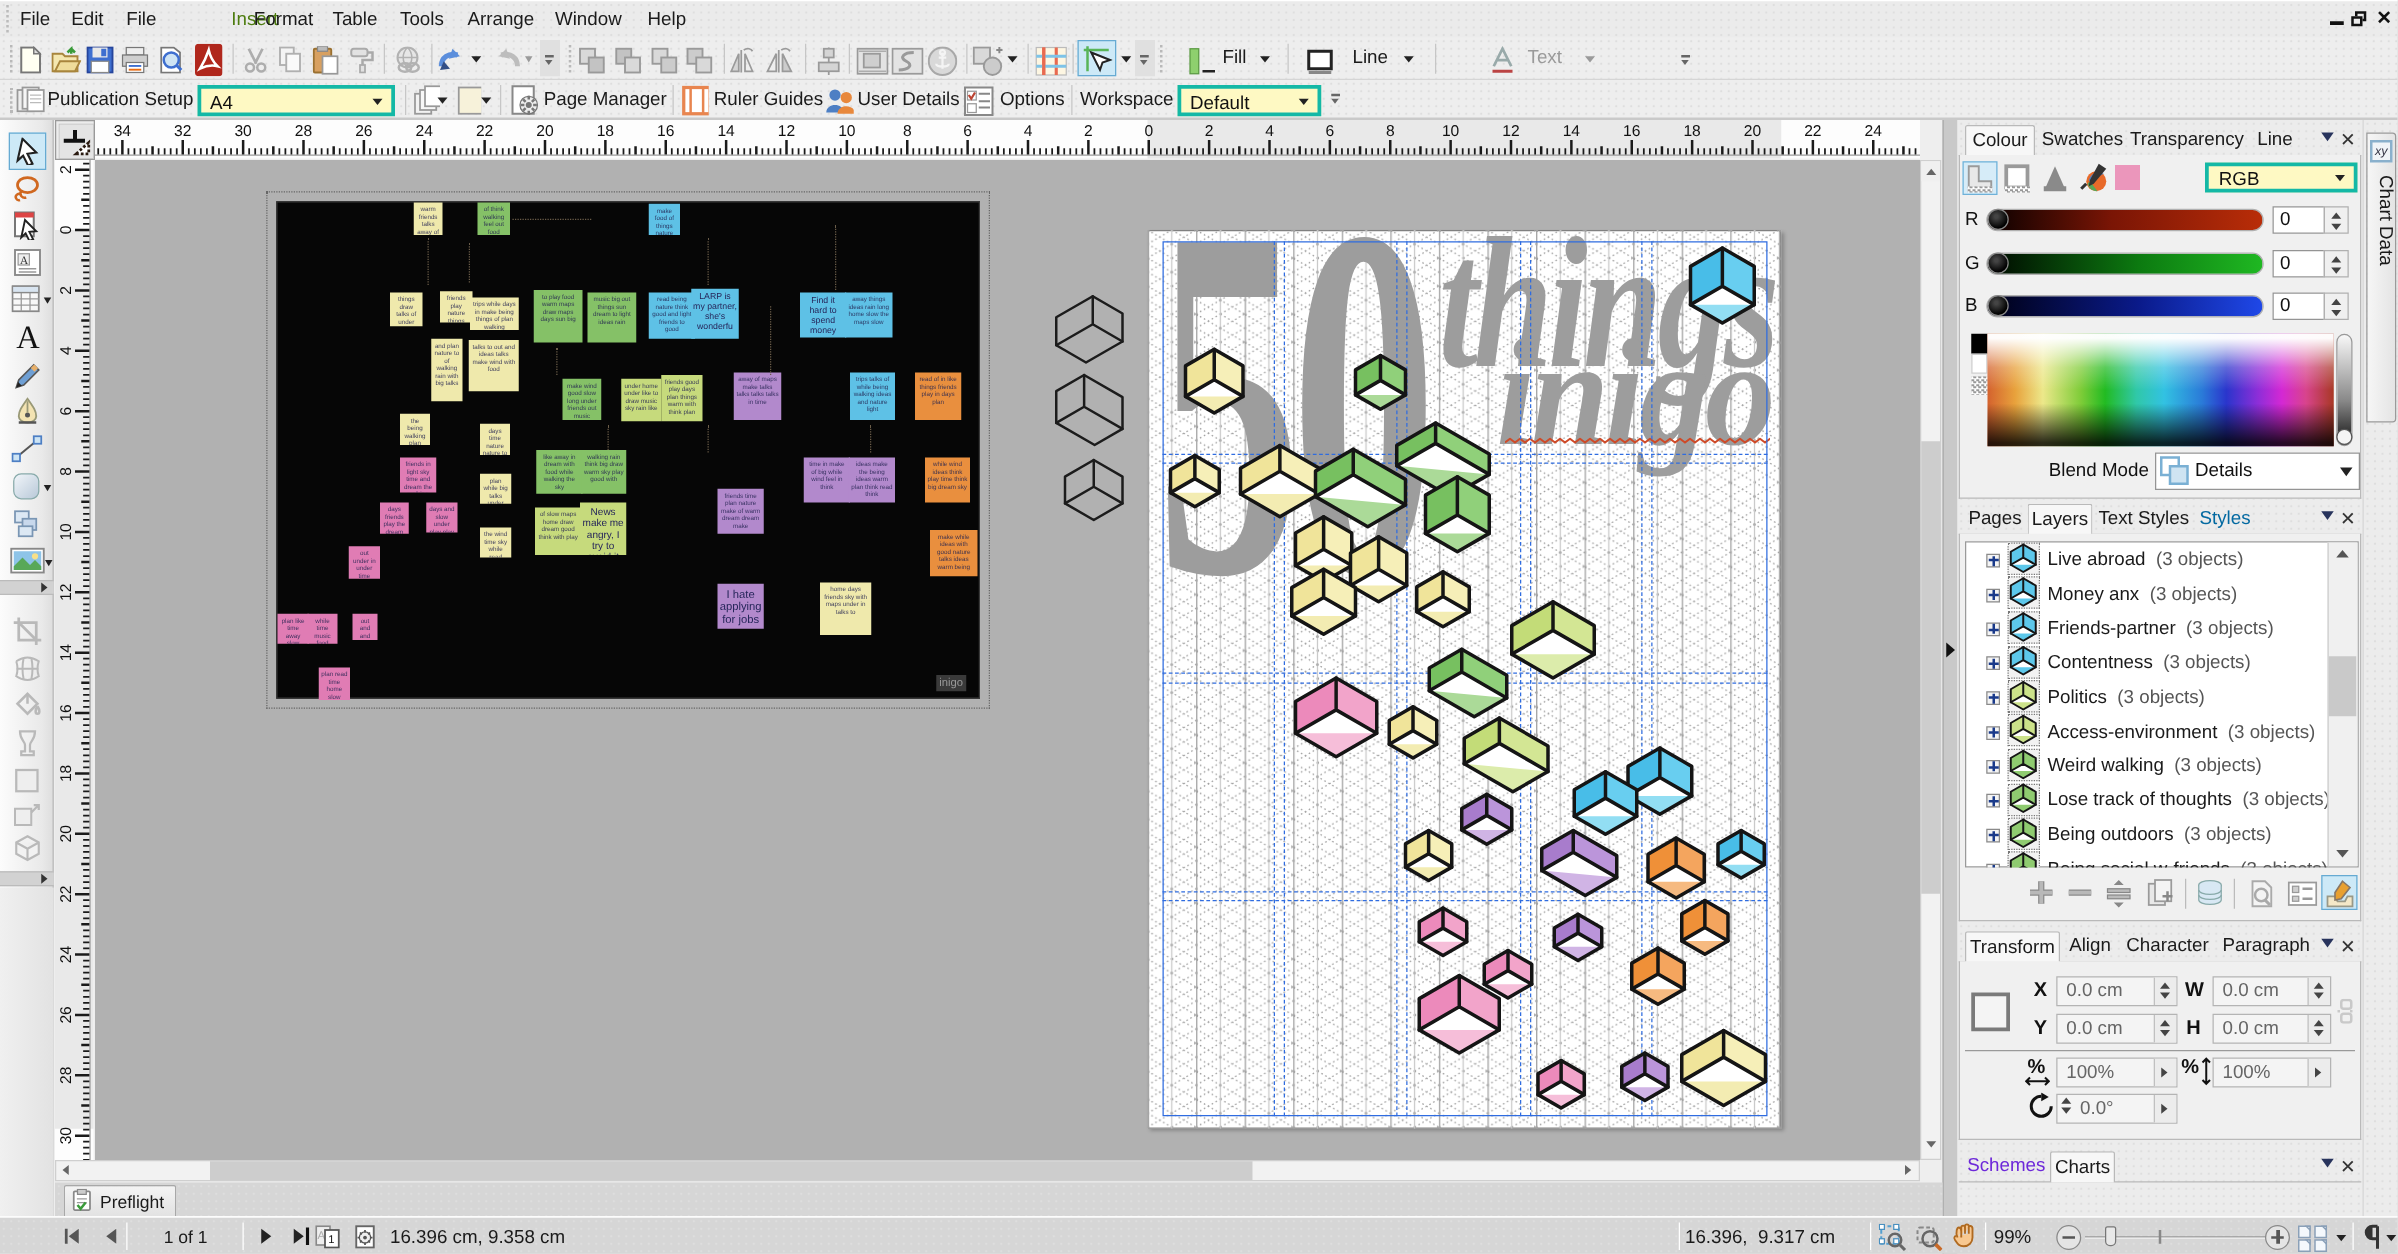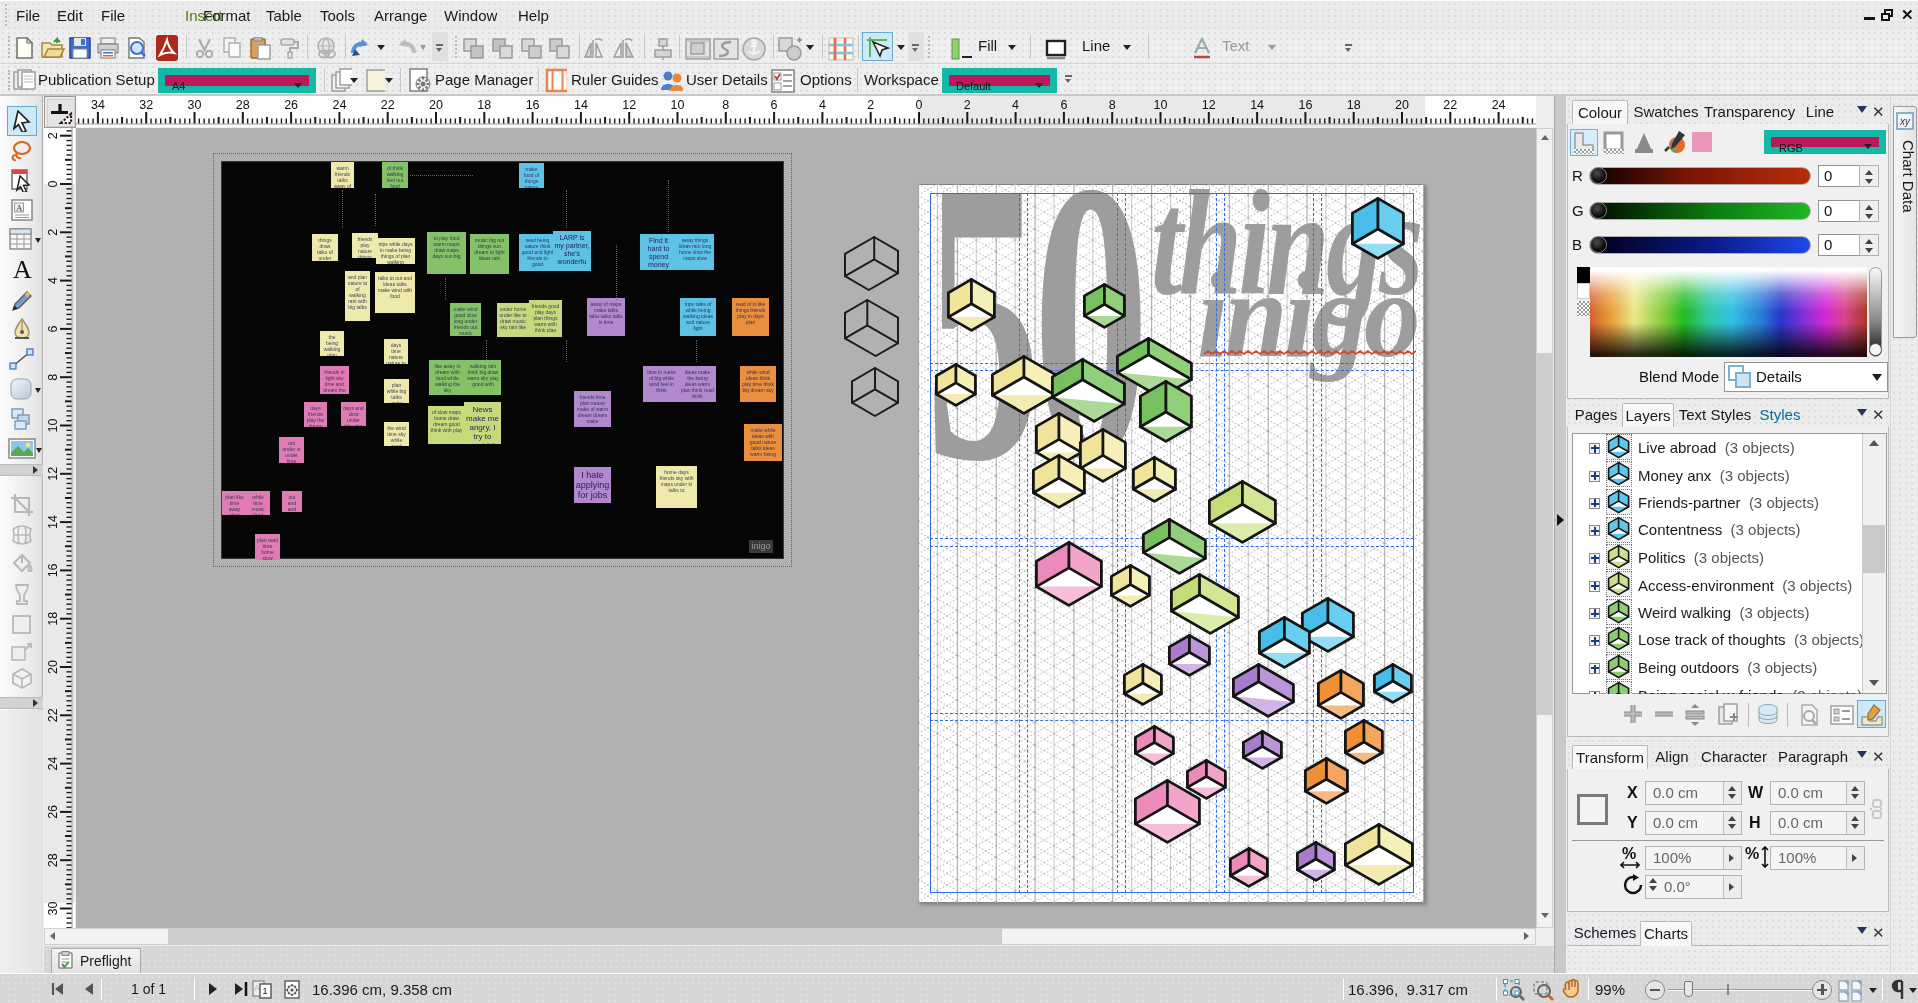--- a/index.html
+++ b/index.html
@@ -2,21 +2,21 @@
 <html><head><meta charset="utf-8"><style>
 *{margin:0;padding:0;box-sizing:border-box;}
 html,body{width:1918px;height:1003px;overflow:hidden;font-family:"Liberation Sans",sans-serif;background:#eeeeee;}
 .abs{position:absolute;}
 .dots{background-image:radial-gradient(#dedede 1px, transparent 1.2px);background-size:6px 6px;}
 .sep{position:absolute;width:1px;background:#c6c6c6;}
 .tri-d{width:0;height:0;border-left:4px solid transparent;border-right:4px solid transparent;border-top:5px solid #222;}
 .tri-r{width:0;height:0;border-top:4px solid transparent;border-bottom:4px solid transparent;border-left:5px solid #333;}
 .icon{position:absolute;}
 .grip{position:absolute;width:3px;border-left:2px dotted #b9b9b9;}
-.combo{position:absolute;background:#be185d;border:7px solid #14b8a6;font-size:11px;color:#111;}
+.combo{position:absolute;background:#fef9c3;border:3px solid #14b8a6;font-size:15px;color:#111;}
 .combo .tri-d{position:absolute;right:7px;top:50%;margin-top:-2px;}
 .field{position:absolute;background:#f2f2f2;border:1px solid #b4b4b4;font-size:15px;color:#555;}
 </style></head><body>
 
 <div class="abs dots" style="left:0;top:0;width:1918px;height:30px;background-color:#ebebeb;border-top:1px solid #fff;"></div>
 <div class="abs" style="left:16px;top:7px;font-size:15px;color:#1a1a1a;">File</div>
 <div class="abs" style="left:57px;top:7px;font-size:15px;color:#1a1a1a;">Edit</div>
 <div class="abs" style="left:101px;top:7px;font-size:15px;color:#1a1a1a;">File</div>
 <div class="abs" style="left:149px;top:7px;font-size:15px;color:#4d7c0f;margin-left:36px;">Insert</div>
 <div class="abs" style="left:203px;top:7px;font-size:15px;color:#1a1a1a;">Format</div>
@@ -1578,21 +1578,21 @@
     <path d="M11 3 a8 8 0 1 0 8 8" fill="none" stroke="#111" stroke-width="2.4"></path>
     <path d="M11 0 l6 3.5 -6 3.5 z" fill="#111"></path>
   </svg>
 <div class="field" style="left:1645px;top:875px;width:97px;height:24px;background:#f4f4f4;"></div>
 <div class="abs" style="left:1649px;top:878px;width:0;height:0;border-left:4px solid transparent;border-right:4px solid transparent;border-bottom:5px solid #444;"></div>
 <div class="abs" style="left:1649px;top:886px;width:0;height:0;border-left:4px solid transparent;border-right:4px solid transparent;border-top:5px solid #444;"></div>
 <div class="abs" style="left:1664px;top:878px;font-size:15px;color:#666;">0.0°</div>
 <div class="abs" style="left:1723px;top:876px;width:18px;height:22px;background:#ececec;border-left:1px solid #c0c0c0;"></div>
 <div class="abs tri-r" style="left:1729px;top:883px;border-left-color:#444;"></div>
 <div class="abs" style="left:1567px;top:945px;width:322px;height:1px;background:#b9b9b9;"></div>
-<div class="abs" style="left:1572px;top:923px;width:66px;height:22px;font-size:15px;color:#0f172a;text-align:center;line-height:20px;">Schemes</div>
+<div class="abs" style="left:1572px;top:923px;width:66px;height:22px;font-size:15px;color:#6d28d9;text-align:center;line-height:20px;">Schemes</div>
 <div class="abs" style="left:1640px;top:921px;width:52px;height:25px;background:#f7f7f7;border:1px solid #b9b9b9;border-bottom:none;border-radius:2px 2px 0 0;font-size:15px;color:#1a1a1a;text-align:center;line-height:24px;">Charts</div>
 <div class="abs" style="left:1857px;top:927px;width:0;height:0;border-left:5px solid transparent;border-right:5px solid transparent;border-top:7px solid #27335c;"></div>
 <div class="abs" style="left:1872px;top:924px;font-size:15px;color:#333;">✕</div>
 <div class="abs" style="left:1893px;top:106px;width:24px;height:232px;background:linear-gradient(to right,#f6f6f6,#e4e4e4);border:1px solid #9a9a9a;border-radius:0 3px 3px 0;"></div>
 <div class="abs" style="left:1896px;top:112px;width:18px;height:18px;background:#f0f4f8;border:2px solid #8ab0cc;font-size:10px;color:#334;text-align:center;line-height:15px;font-style:italic;">xy</div>
 <div class="abs" style="left:1893px;top:137px;width:24px;height:190px;font-size:15px;color:#1a1a1a;writing-mode:vertical-rl;padding-top:3px;padding-left:3px;">Chart Data</div>
 <div class="abs dots" style="left:44px;top:946px;width:1510px;height:27px;background-color:#d6d6d6;"></div>
 <div class="abs" style="left:51px;top:948px;width:90px;height:25px;background:linear-gradient(#f4f4f4,#e2e2e2);border:1px solid #a8a8a8;border-bottom:none;border-radius:2px 2px 0 0;"></div>
 <svg class="icon" style="left:57px;top:951px" width="18" height="18">
     <rect x="2" y="2" width="13" height="15" rx="1" fill="#fff" stroke="#888" stroke-width="1.4"></rect>

